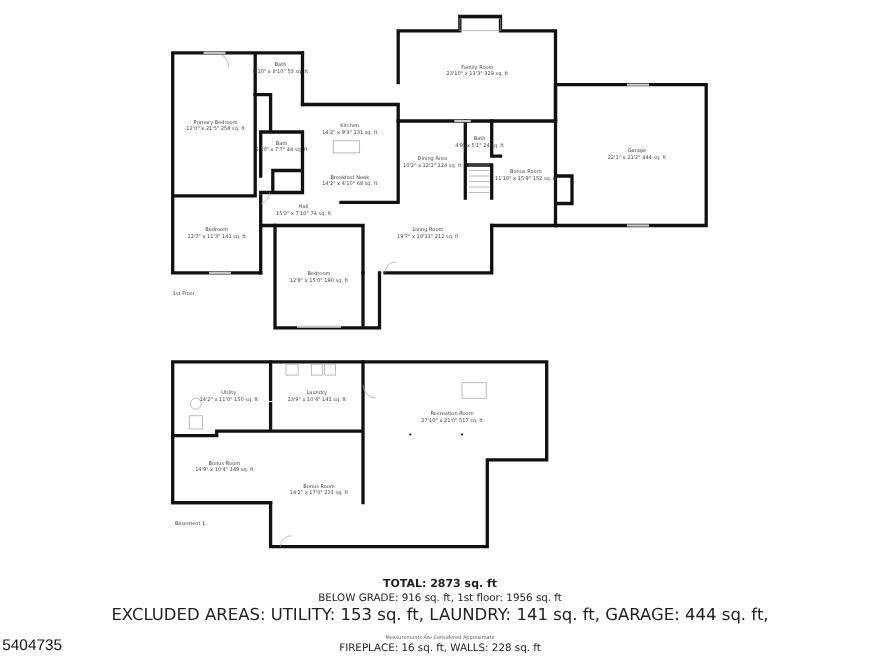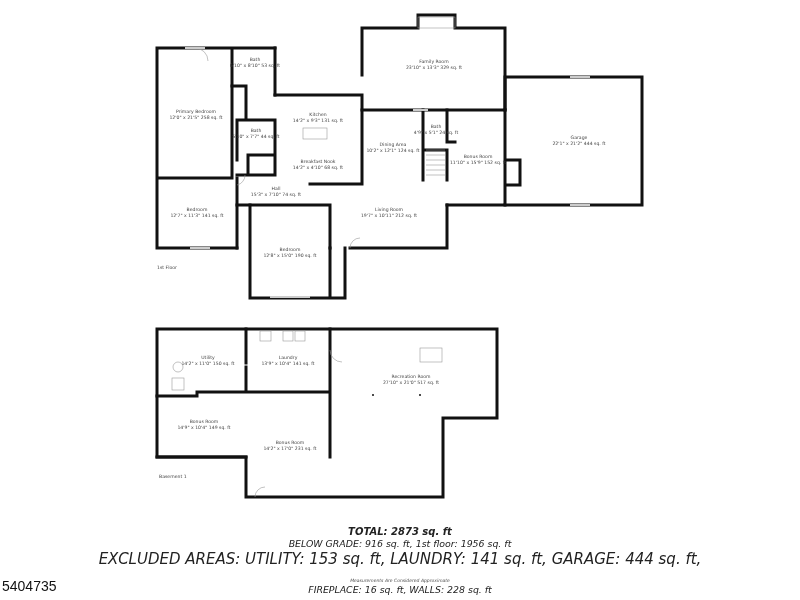--- a/index.html
+++ b/index.html
@@ -1,20 +1,20 @@
 <!DOCTYPE html>
 <html><head>
   <meta charset="utf-8">
   <style>
     html, body { margin:0; padding:0; background:#ffffff; }
     body { width:800px; height:600px; position:relative; overflow:hidden; font-family:"DejaVu Sans", sans-serif; color:#222; }
     svg#plan { position:absolute; left:0; top:0; }
     .room-label { position:absolute; transform:translate(-50%,-50%); text-align:center; font-size:4.6px; line-height:5.6px; color:#444; white-space:nowrap; }
     .floor-label { position:absolute; font-size:4.6px; color:#444; }
-    .summary { position:absolute; left:0; width:800px; text-align:center; color:#222; font-family:"DejaVu Sans", sans-serif;font-style:italic; }
+    .summary { position:absolute; left:0; width:800px; text-align:center; color:#222; font-family:"DejaVu Sans", sans-serif; }
     #sum-total { top:526px; font-weight:bold; font-size:10px; }
     #sum-below { top:538px; font-size:9.4px; }
     #sum-excl1 { top:550px; font-size:15px; }
     #sum-excl2 { top:584px; font-size:9.4px; }
     #sum-note { top:578px; font-size:4.5px; color:#555; }
     #listing-id { position:absolute; left:2px; top:578px; font-family:Liberation Sans, sans-serif; font-size:14px; color:#111; }
   </style>
 </head>
 <body>
 

